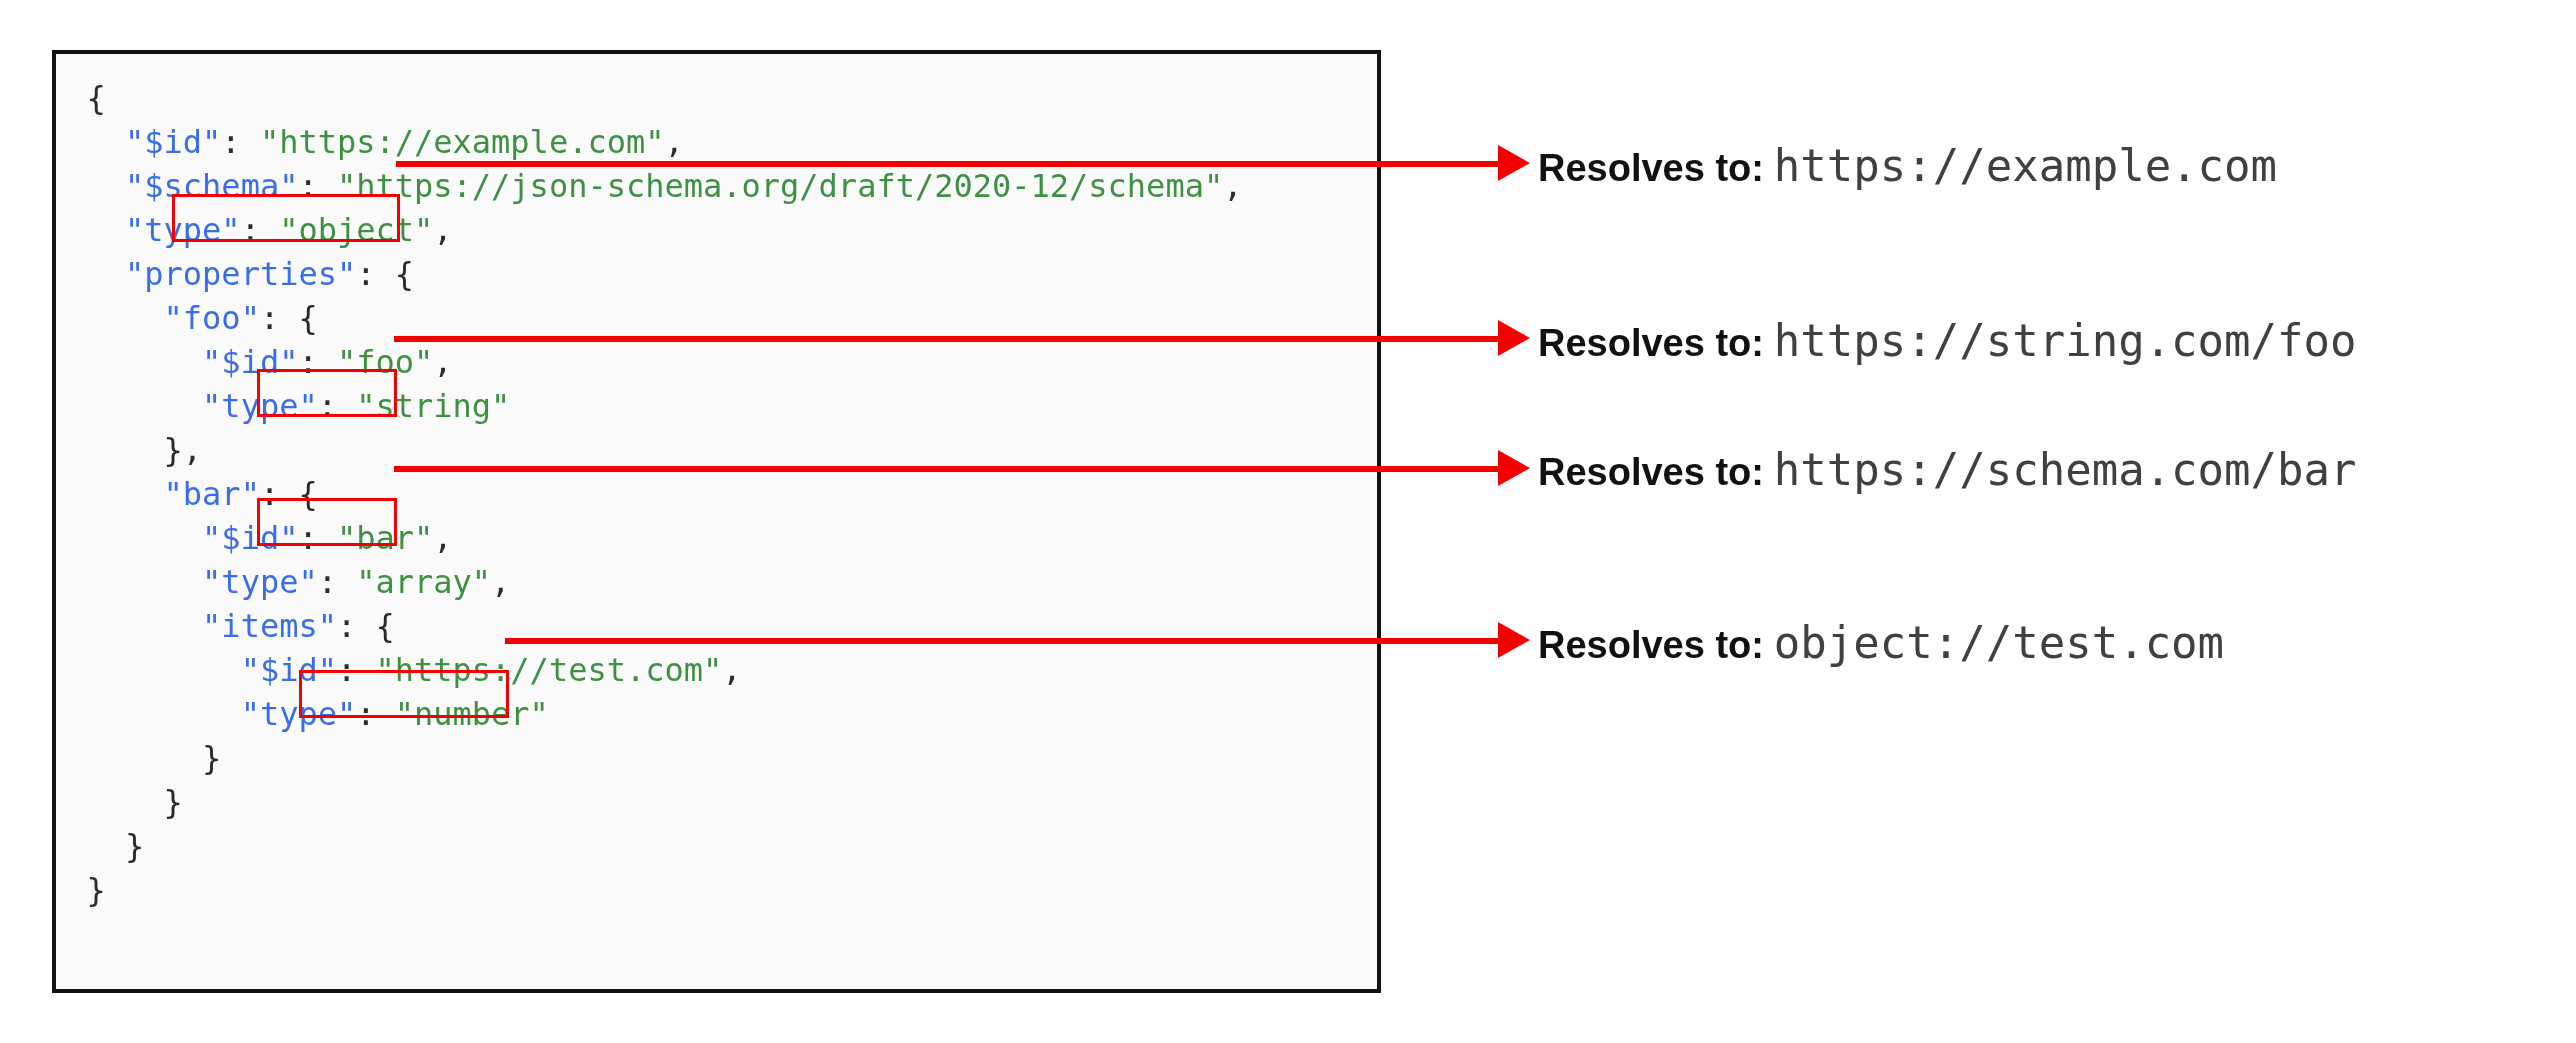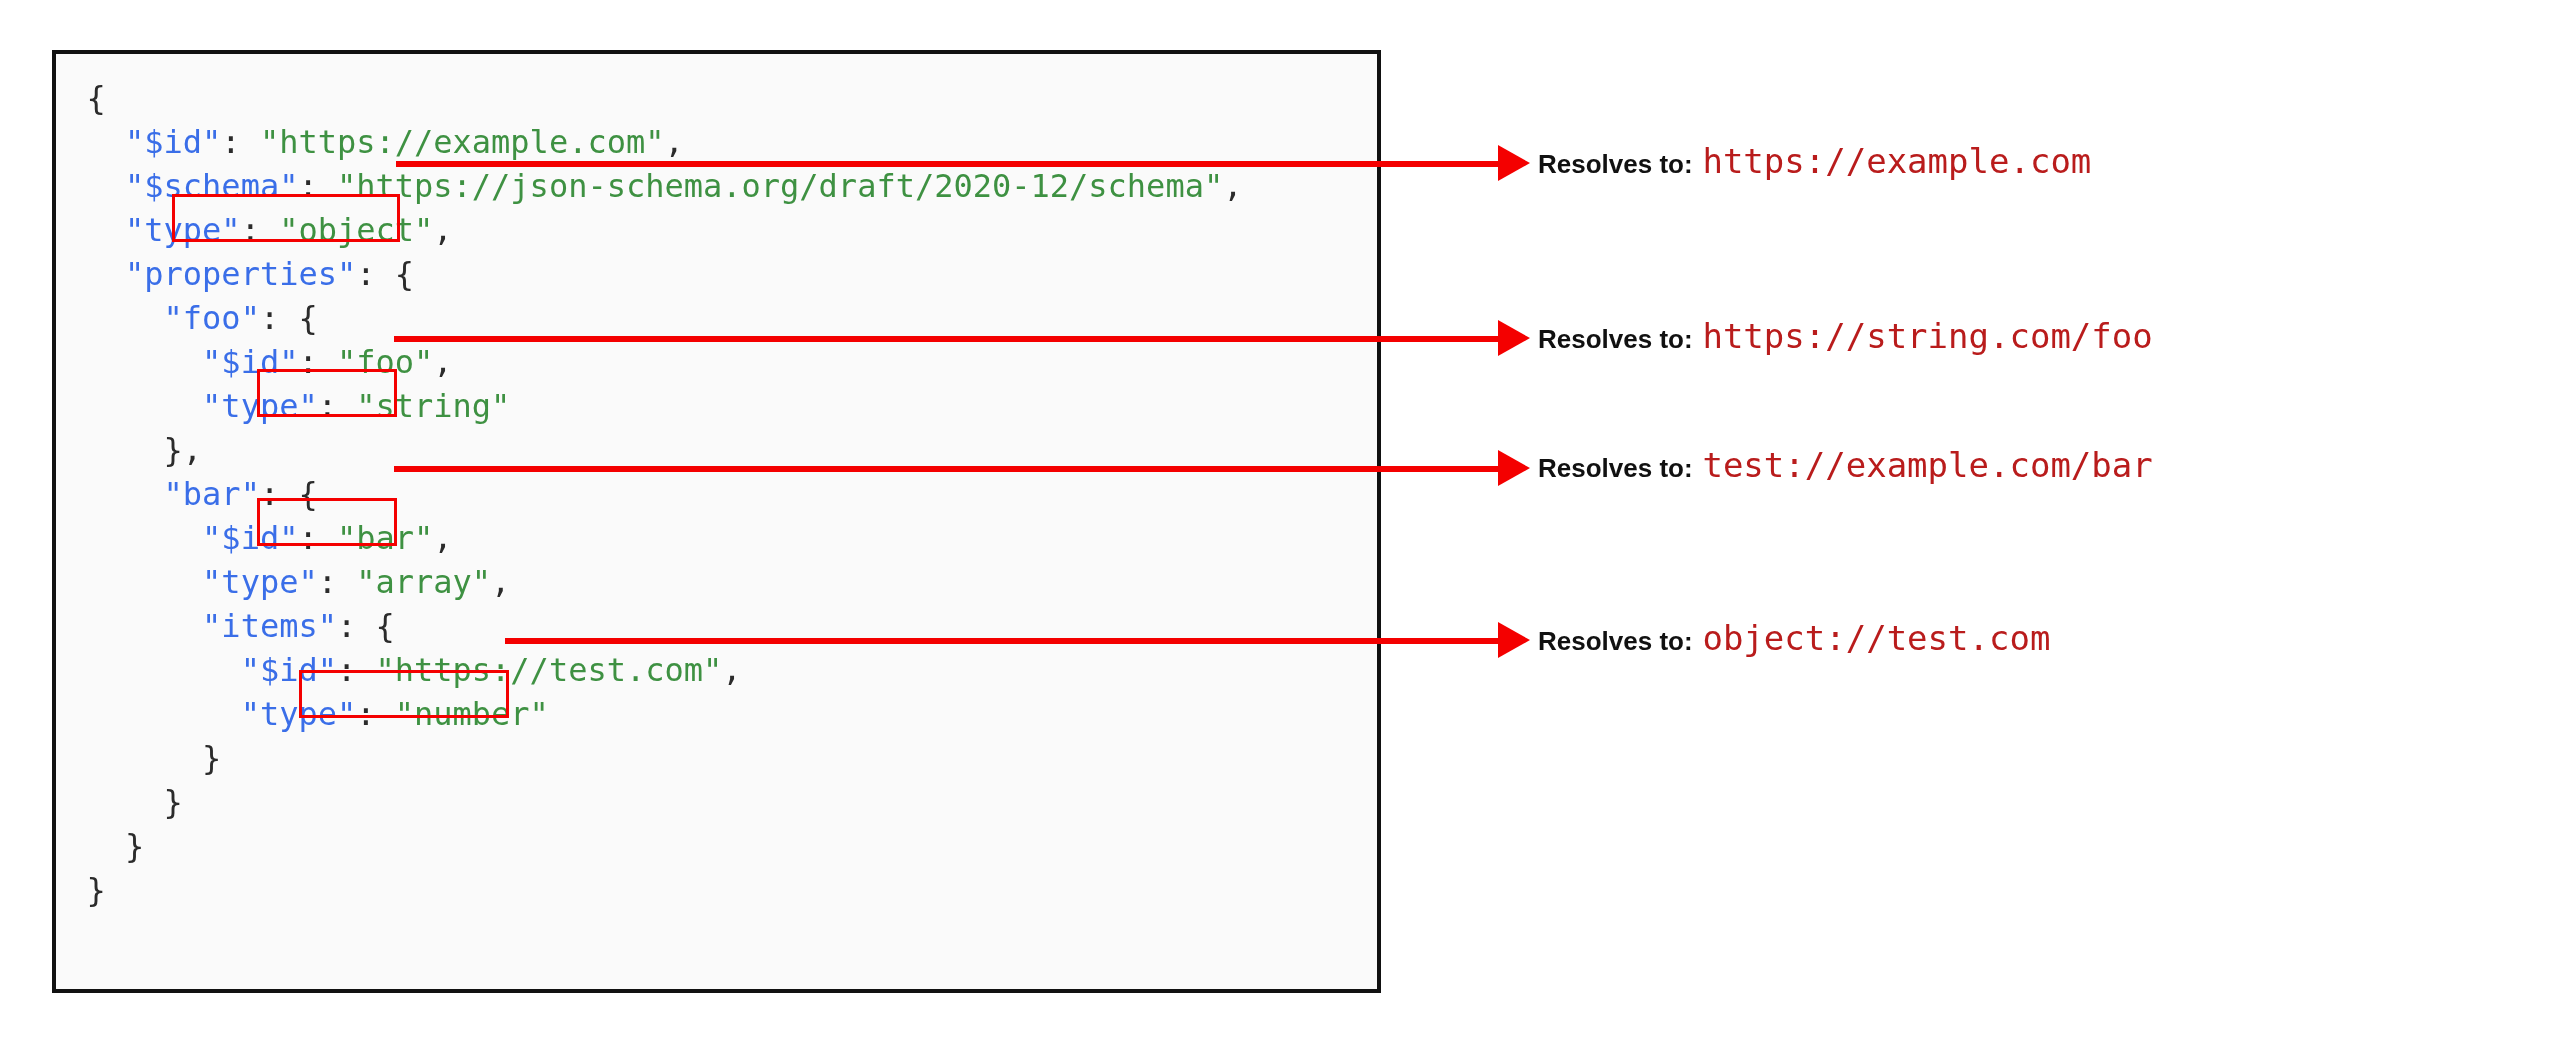--- a/index.html
+++ b/index.html
@@ -79,27 +79,27 @@
 
   
   .annotation {
     position: absolute;
     white-space: nowrap;
     line-height: 1;
   }
   .ann-label {
     font-family: "Liberation Sans", sans-serif;
     font-weight: bold;
-    font-size: 26px;
+    font-size: 38px;
     color: #111111;
   }
   .ann-url {
     font-family: "DejaVu Sans Mono", "Liberation Mono", monospace;
-    font-size: 34px;
-    color: #b91c1c;
+    font-size: 44px;
+    color: #404040;
     margin-left: 9.8px;
   }
 </style>
 </head>
 <body>
 
 <div id="stage">
 
   <div id="code-panel">
     <div id="code-block"><div class="code-line"><span></span><span class="tok-punct">{</span></div><div class="code-line"><span>  </span><span class="tok-key">"$id"</span><span class="tok-punct">: </span><span class="tok-str">"https://example.com"</span><span class="tok-punct">,</span></div><div class="code-line"><span>  </span><span class="tok-key">"$schema"</span><span class="tok-punct">: </span><span class="tok-str">"https://json-schema.org/draft/2020-12/schema"</span><span class="tok-punct">,</span></div><div class="code-line"><span>  </span><span class="tok-key">"type"</span><span class="tok-punct">: </span><span class="tok-str">"object"</span><span class="tok-punct">,</span></div><div class="code-line"><span>  </span><span class="tok-key">"properties"</span><span class="tok-punct">: {</span></div><div class="code-line"><span>    </span><span class="tok-key">"foo"</span><span class="tok-punct">: {</span></div><div class="code-line"><span>      </span><span class="tok-key">"$id"</span><span class="tok-punct">: </span><span class="tok-str">"foo"</span><span class="tok-punct">,</span></div><div class="code-line"><span>      </span><span class="tok-key">"type"</span><span class="tok-punct">: </span><span class="tok-str">"string"</span></div><div class="code-line"><span>    </span><span class="tok-punct">},</span></div><div class="code-line"><span>    </span><span class="tok-key">"bar"</span><span class="tok-punct">: {</span></div><div class="code-line"><span>      </span><span class="tok-key">"$id"</span><span class="tok-punct">: </span><span class="tok-str">"bar"</span><span class="tok-punct">,</span></div><div class="code-line"><span>      </span><span class="tok-key">"type"</span><span class="tok-punct">: </span><span class="tok-str">"array"</span><span class="tok-punct">,</span></div><div class="code-line"><span>      </span><span class="tok-key">"items"</span><span class="tok-punct">: {</span></div><div class="code-line"><span>        </span><span class="tok-key">"$id"</span><span class="tok-punct">: </span><span class="tok-str">"https://test.com"</span><span class="tok-punct">,</span></div><div class="code-line"><span>        </span><span class="tok-key">"type"</span><span class="tok-punct">: </span><span class="tok-str">"number"</span></div><div class="code-line"><span>      </span><span class="tok-punct">}</span></div><div class="code-line"><span>    </span><span class="tok-punct">}</span></div><div class="code-line"><span>  </span><span class="tok-punct">}</span></div><div class="code-line"><span></span><span class="tok-punct">}</span></div></div>
@@ -118,18 +118,18 @@
       <div class="arrow-head" style="left: 1498px; top: 320px;"></div>
       <div class="arrow-line" style="left: 394px; top: 466px; width: 1104px; background: rgb(244, 0, 0);"></div>
       <div class="arrow-head" style="left: 1498px; top: 450px;"></div>
       <div class="arrow-line" style="left: 505px; top: 638px; width: 993px; background: rgb(244, 0, 0);"></div>
       <div class="arrow-head" style="left: 1498px; top: 622px;"></div>
     </div>
 
   <div id="annotation-layer">
       <div class="annotation" style="left: 1538px; top: 144px;"><span class="ann-label">Resolves to:</span><span class="ann-url">https://example.com</span></div>
       <div class="annotation" style="left: 1538px; top: 319px;"><span class="ann-label">Resolves to:</span><span class="ann-url">https://string.com/foo</span></div>
-      <div class="annotation" style="left: 1538px; top: 448px;"><span class="ann-label">Resolves to:</span><span class="ann-url">test://example.com/bar</span></div>
+      <div class="annotation" style="left: 1538px; top: 448px;"><span class="ann-label">Resolves to:</span><span class="ann-url">https://schema.com/bar</span></div>
       <div class="annotation" style="left: 1538px; top: 621px;"><span class="ann-label">Resolves to:</span><span class="ann-url">object://test.com</span></div>
     </div>
 
 </div>
 
 
 </body></html>

